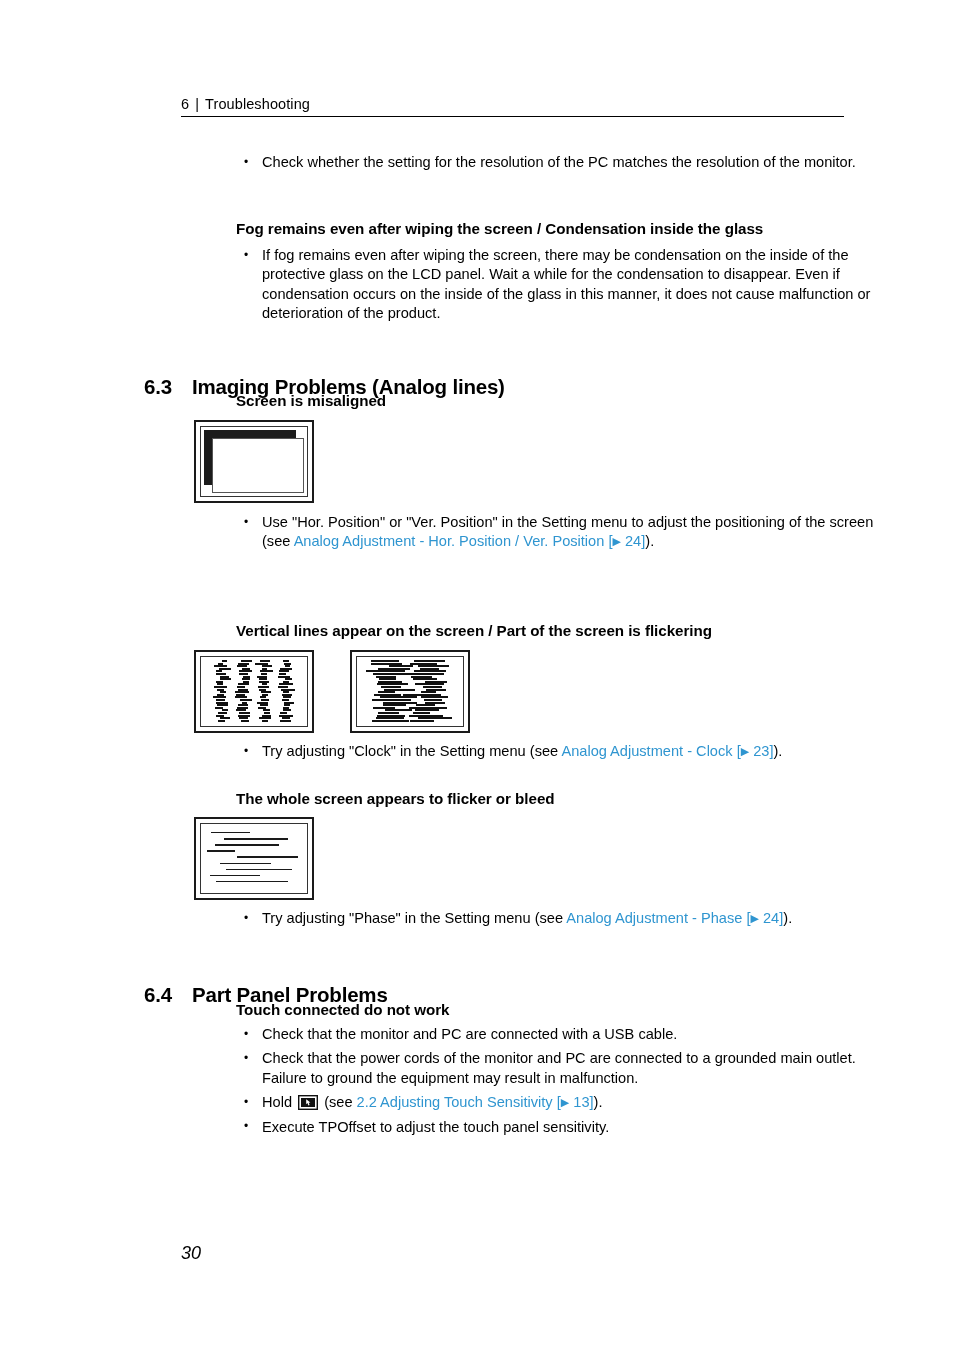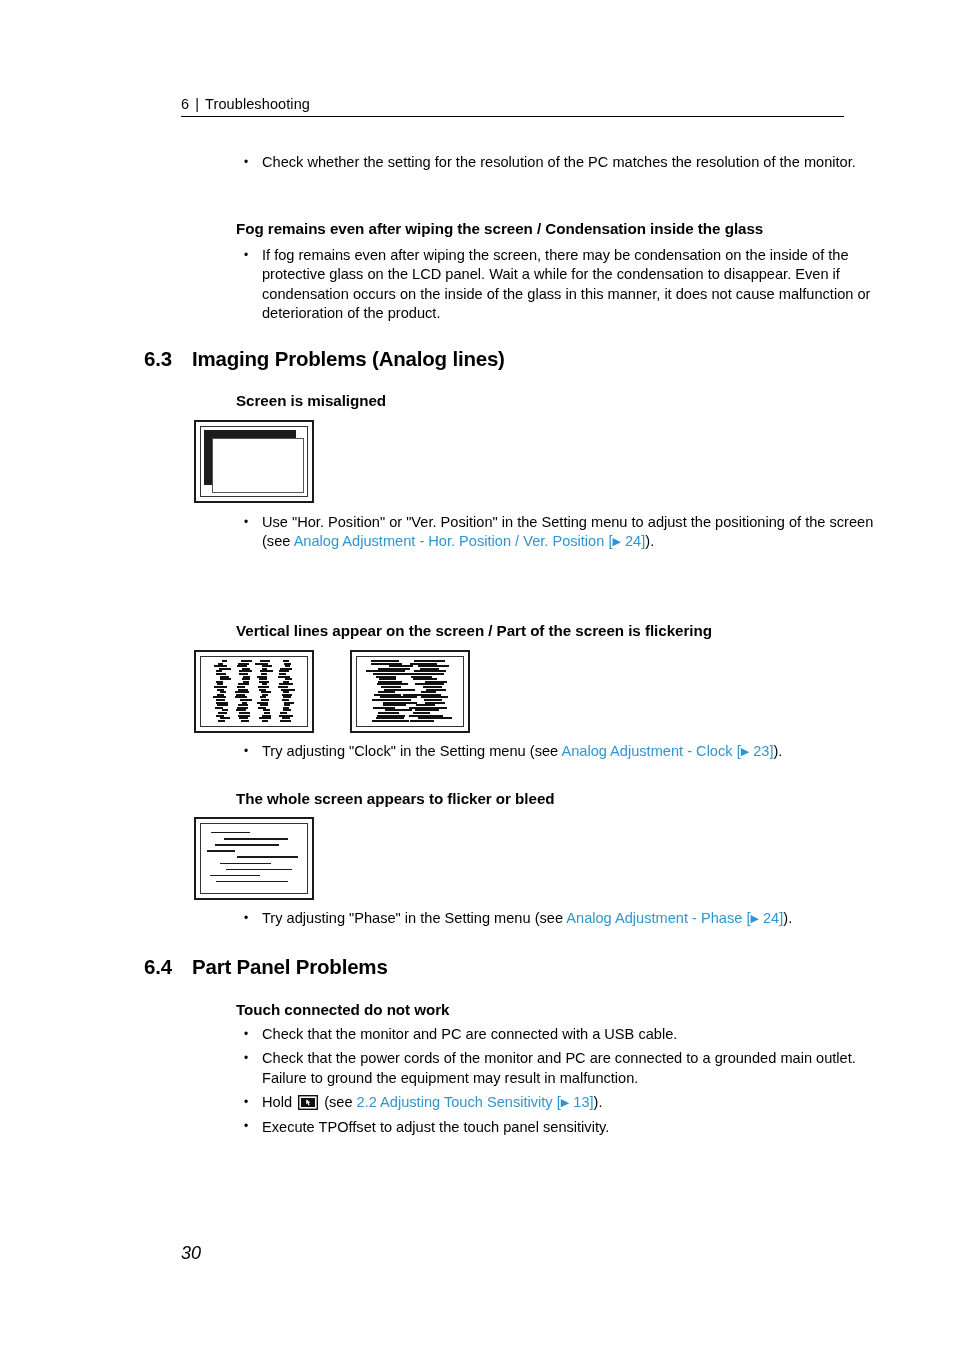--- a/index.html
+++ b/index.html
@@ -88,20 +88,21 @@
     position: absolute;
     left: 128px;
     font-weight: bold;
     font-size: 20.5px;
     letter-spacing: -0.2px;
     white-space: nowrap;
   }
   .sec-head .num {
     display: inline-block;
     width: 48px;
+    margin-top: 28px;
   }
 
   a.xref, .xref {
     color: #2f95d0;
     text-decoration: none;
   }
   .tri {
     font-size: 11px;
     vertical-align: 1px;
     letter-spacing: 0;

